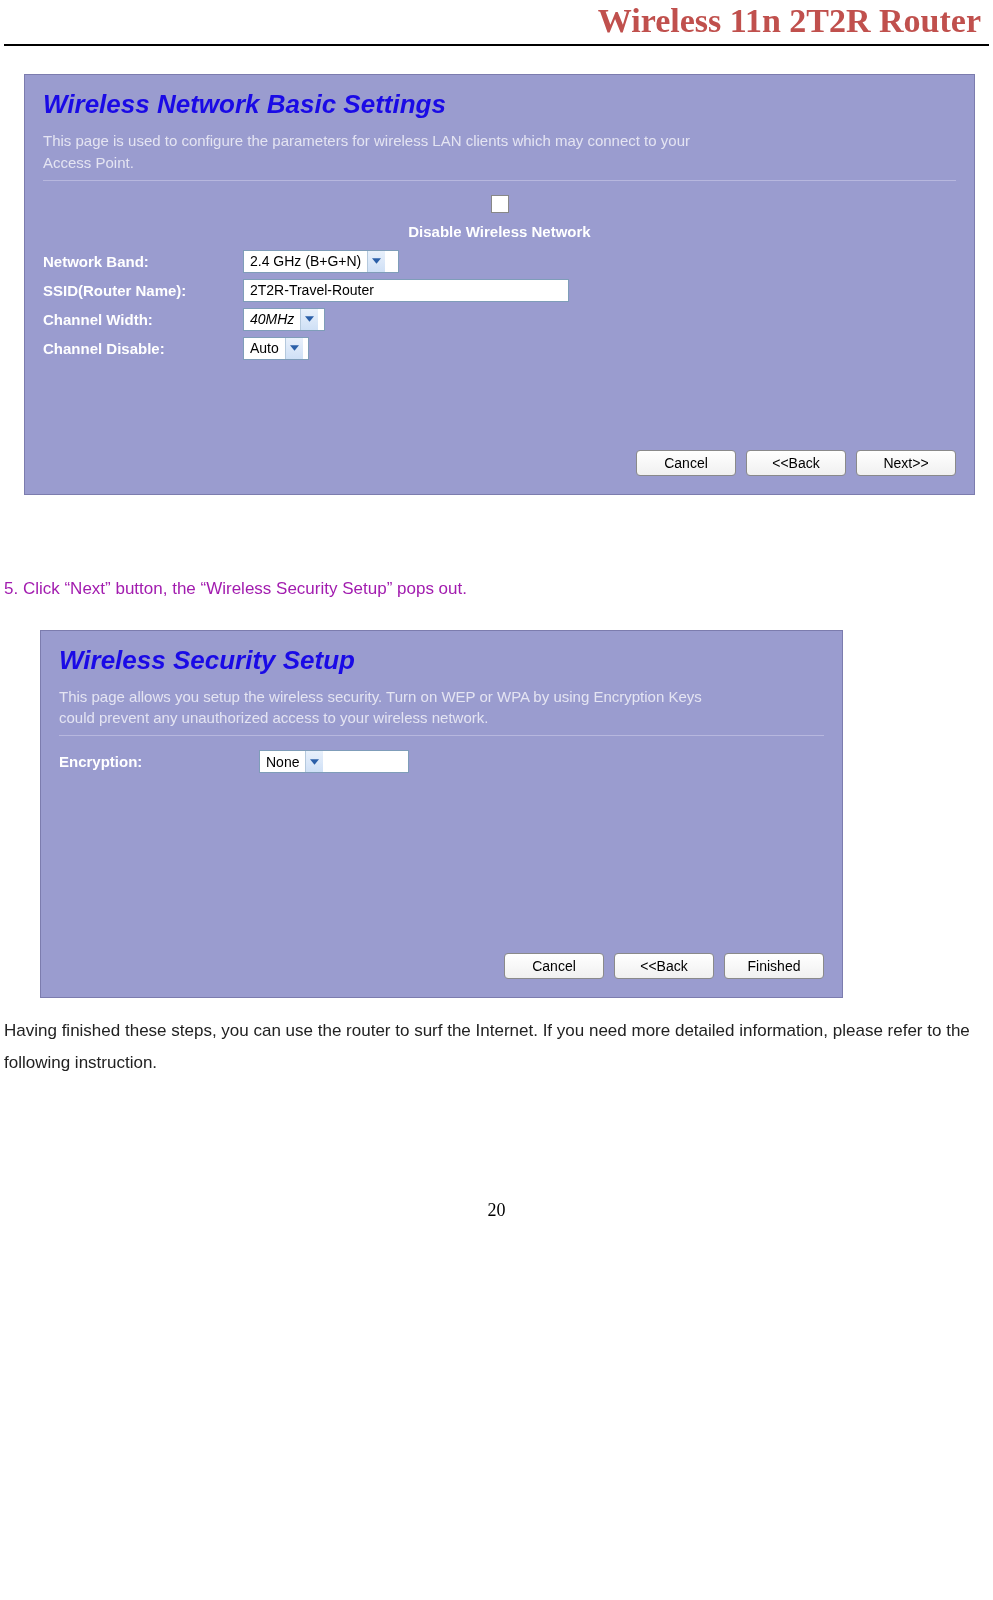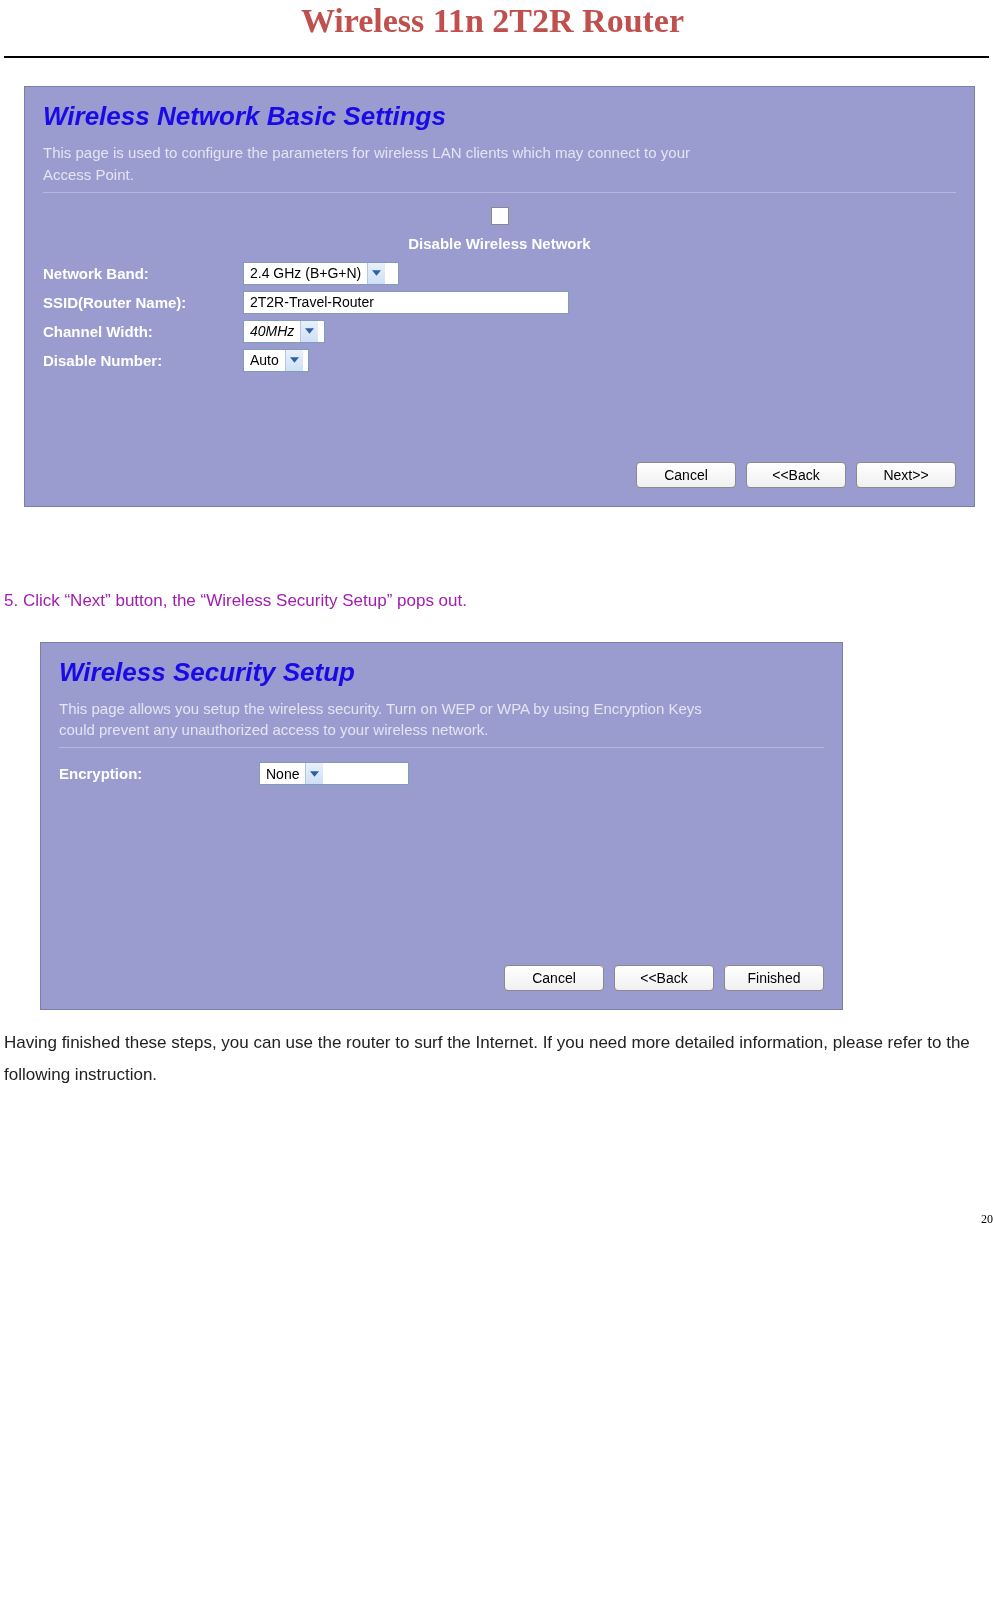--- a/index.html
+++ b/index.html
@@ -9,26 +9,26 @@
     font-family: Arial, Helvetica, sans-serif;
     color: #000;
   }
   .page {
     width: 993px;
     margin: 0 auto;
     padding: 0 0 60px 0;
     position: relative;
   }
   .header-title {
-    text-align: center;
+    text-align: right;
     font-family: "Times New Roman", Times, serif;
     color: #c0504d;
     font-size: 34px;
     font-weight: bold;
-    padding: 2px 8px 16px 0;
+    padding: 2px 8px 4px 0;
     border-bottom: 2px solid #000;
     margin: 0 4px 28px 4px;
   }
 
   
   .router-panel {
     background: #9a9ccf;
     border: 1px solid #7c7cae;
     margin: 0 18px 0 24px;
     padding: 14px 18px 18px 18px;
@@ -144,23 +144,23 @@
     margin: 80px 4px 28px 4px;
     line-height: 1.6;
   }
   .closing {
     font-size: 17px;
     color: #222;
     margin: 17px 4px 0 4px;
     line-height: 1.9;
   }
   .page-number {
-    text-align: right;
+    text-align: center;
     font-family: "Times New Roman", serif;
-    font-size: 12px;
+    font-size: 18px;
     margin-top: 120px;
   }
 </style>
 </head>
 <body>
 
 <div class="page">
 
   <div class="header-title">Wireless 11n 2T2R Router</div>
 
@@ -199,21 +199,21 @@
         <span class="dd-text">40MHz</span>
         <span class="dd-btn">
           <svg viewBox="0 0 10 6">
               <path d="M0 0 L10 0 L5 6 Z" fill="#2b5fa8"></path>
             </svg>
         </span>
       </span>
     </div>
 
     <div class="form-row">
-      <span class="form-label">Disable Number:</span>
+      <span class="form-label">Channel Disable:</span>
       <span class="dd" style="width:66px;">
         <span class="dd-text">Auto</span>
         <span class="dd-btn">
           <svg viewBox="0 0 10 6">
               <path d="M0 0 L10 0 L5 6 Z" fill="#2b5fa8"></path>
             </svg>
         </span>
       </span>
     </div>
 

